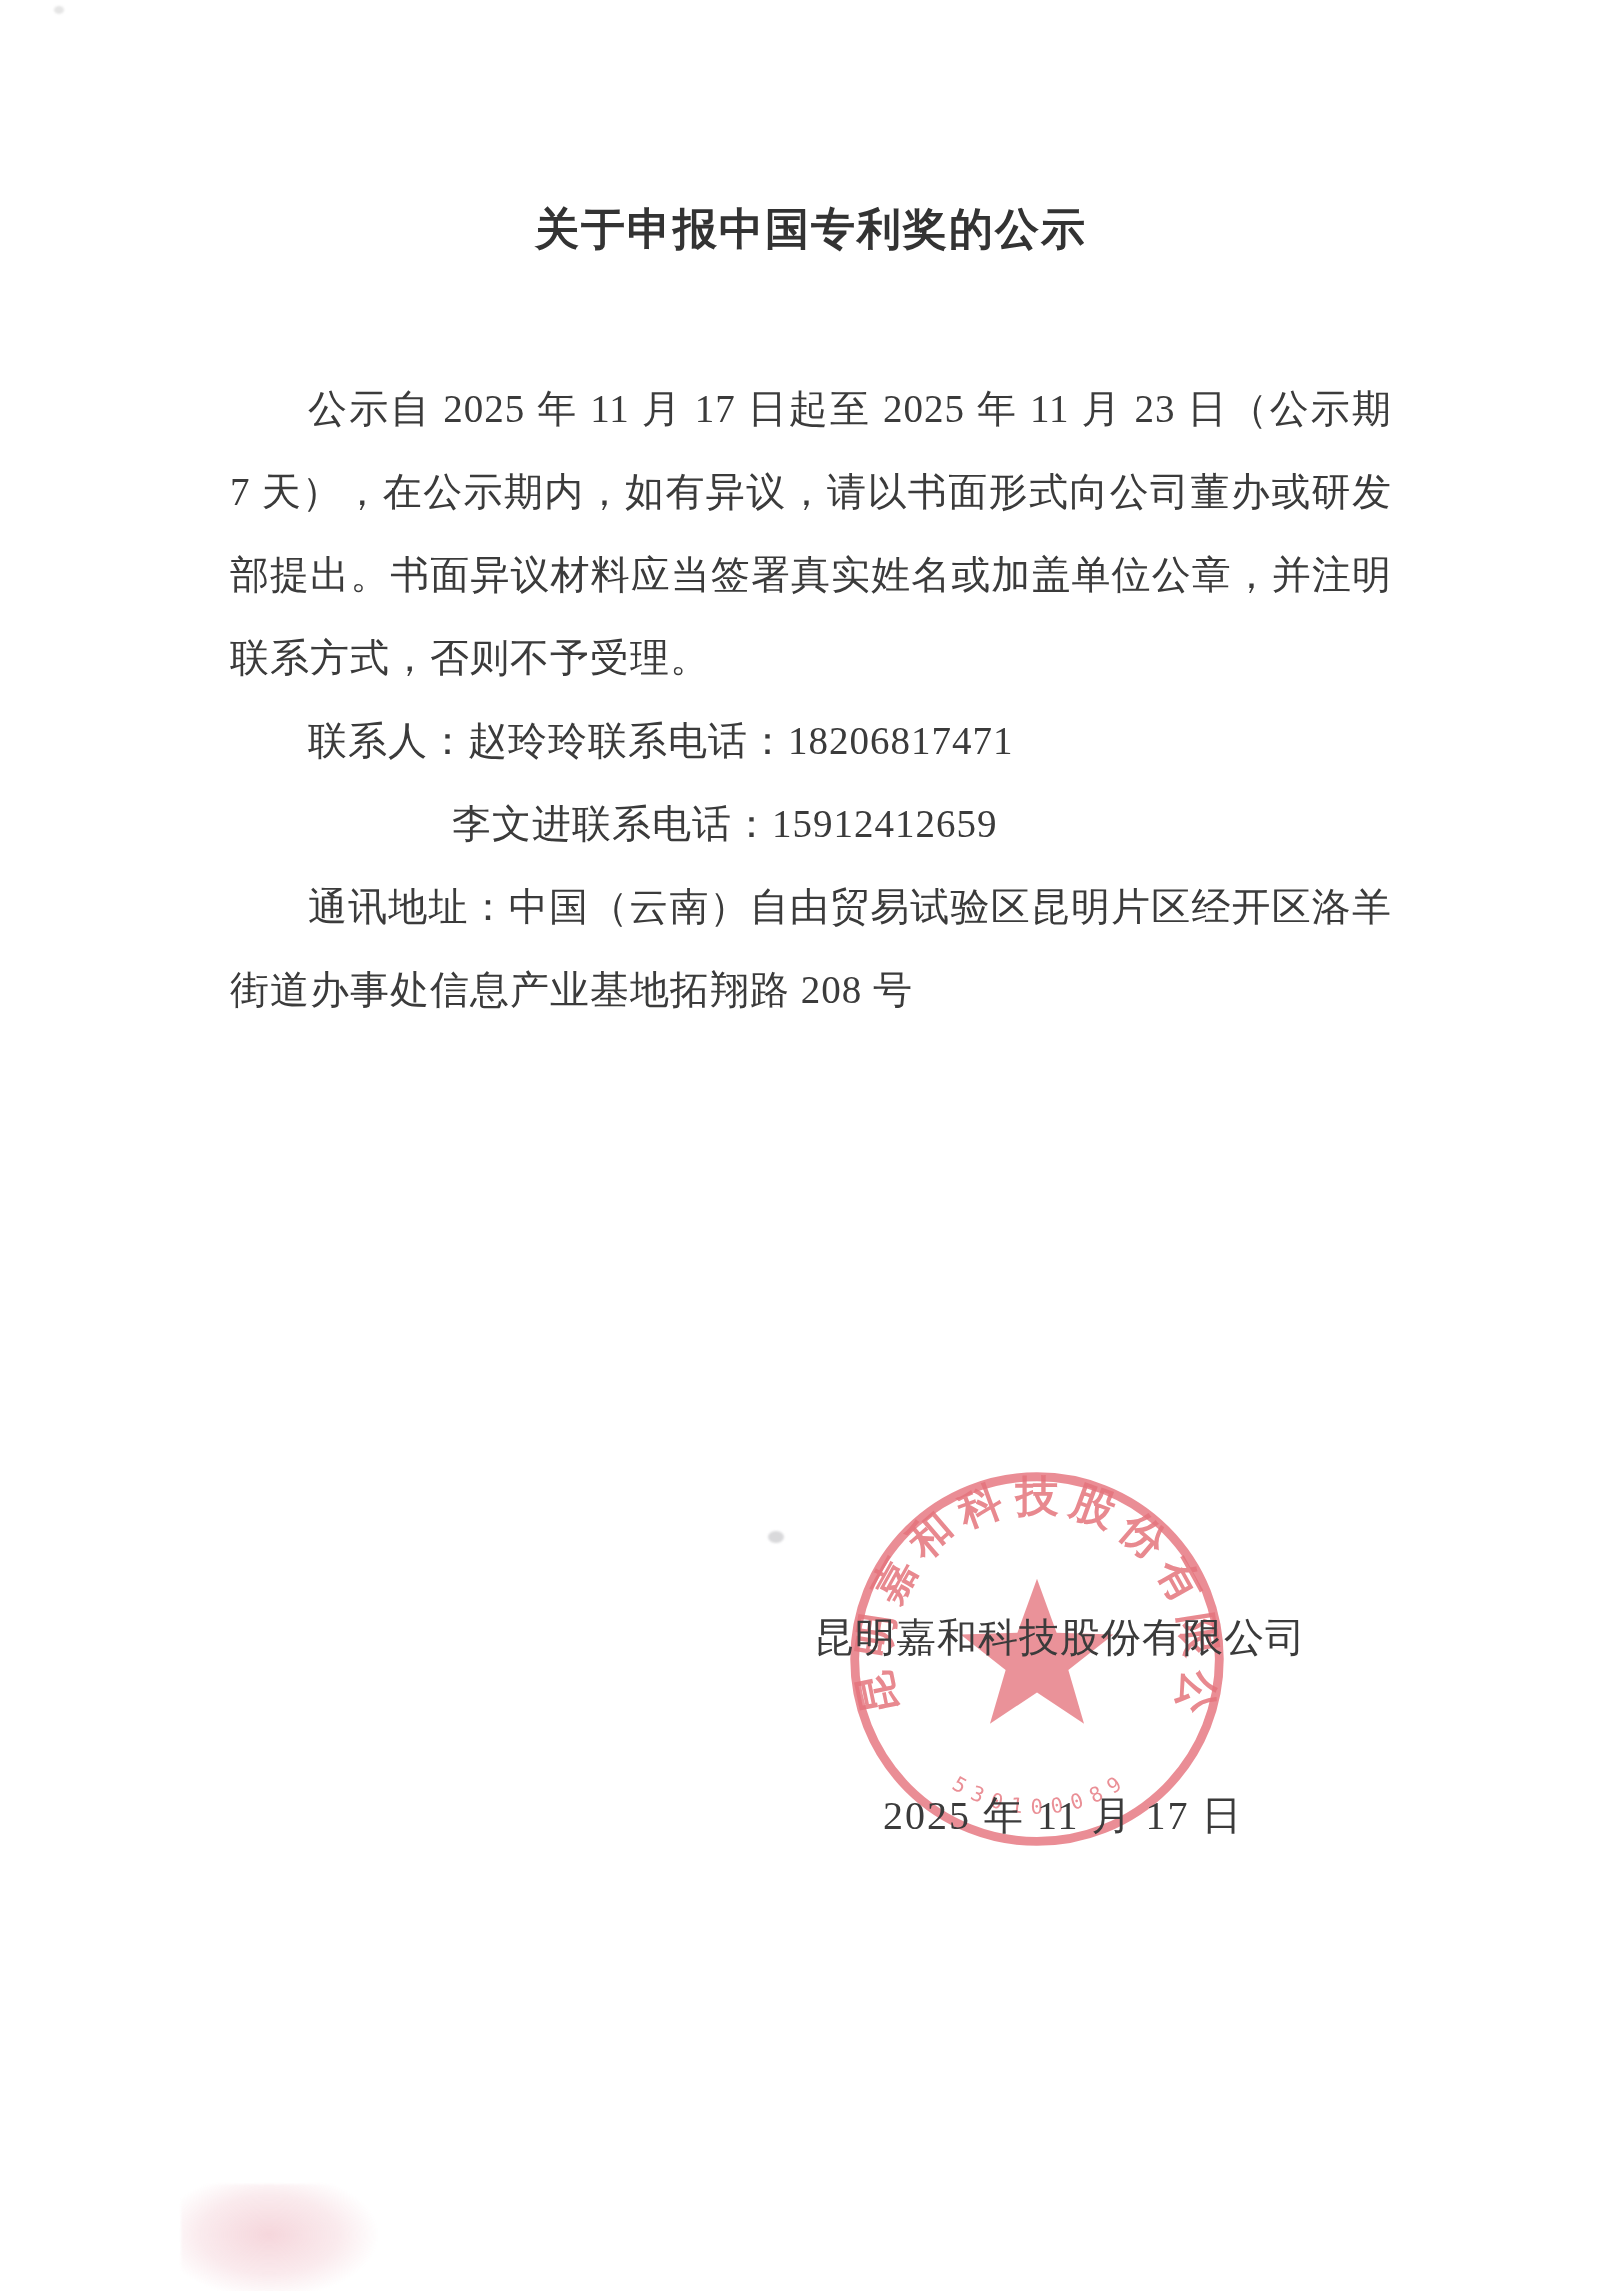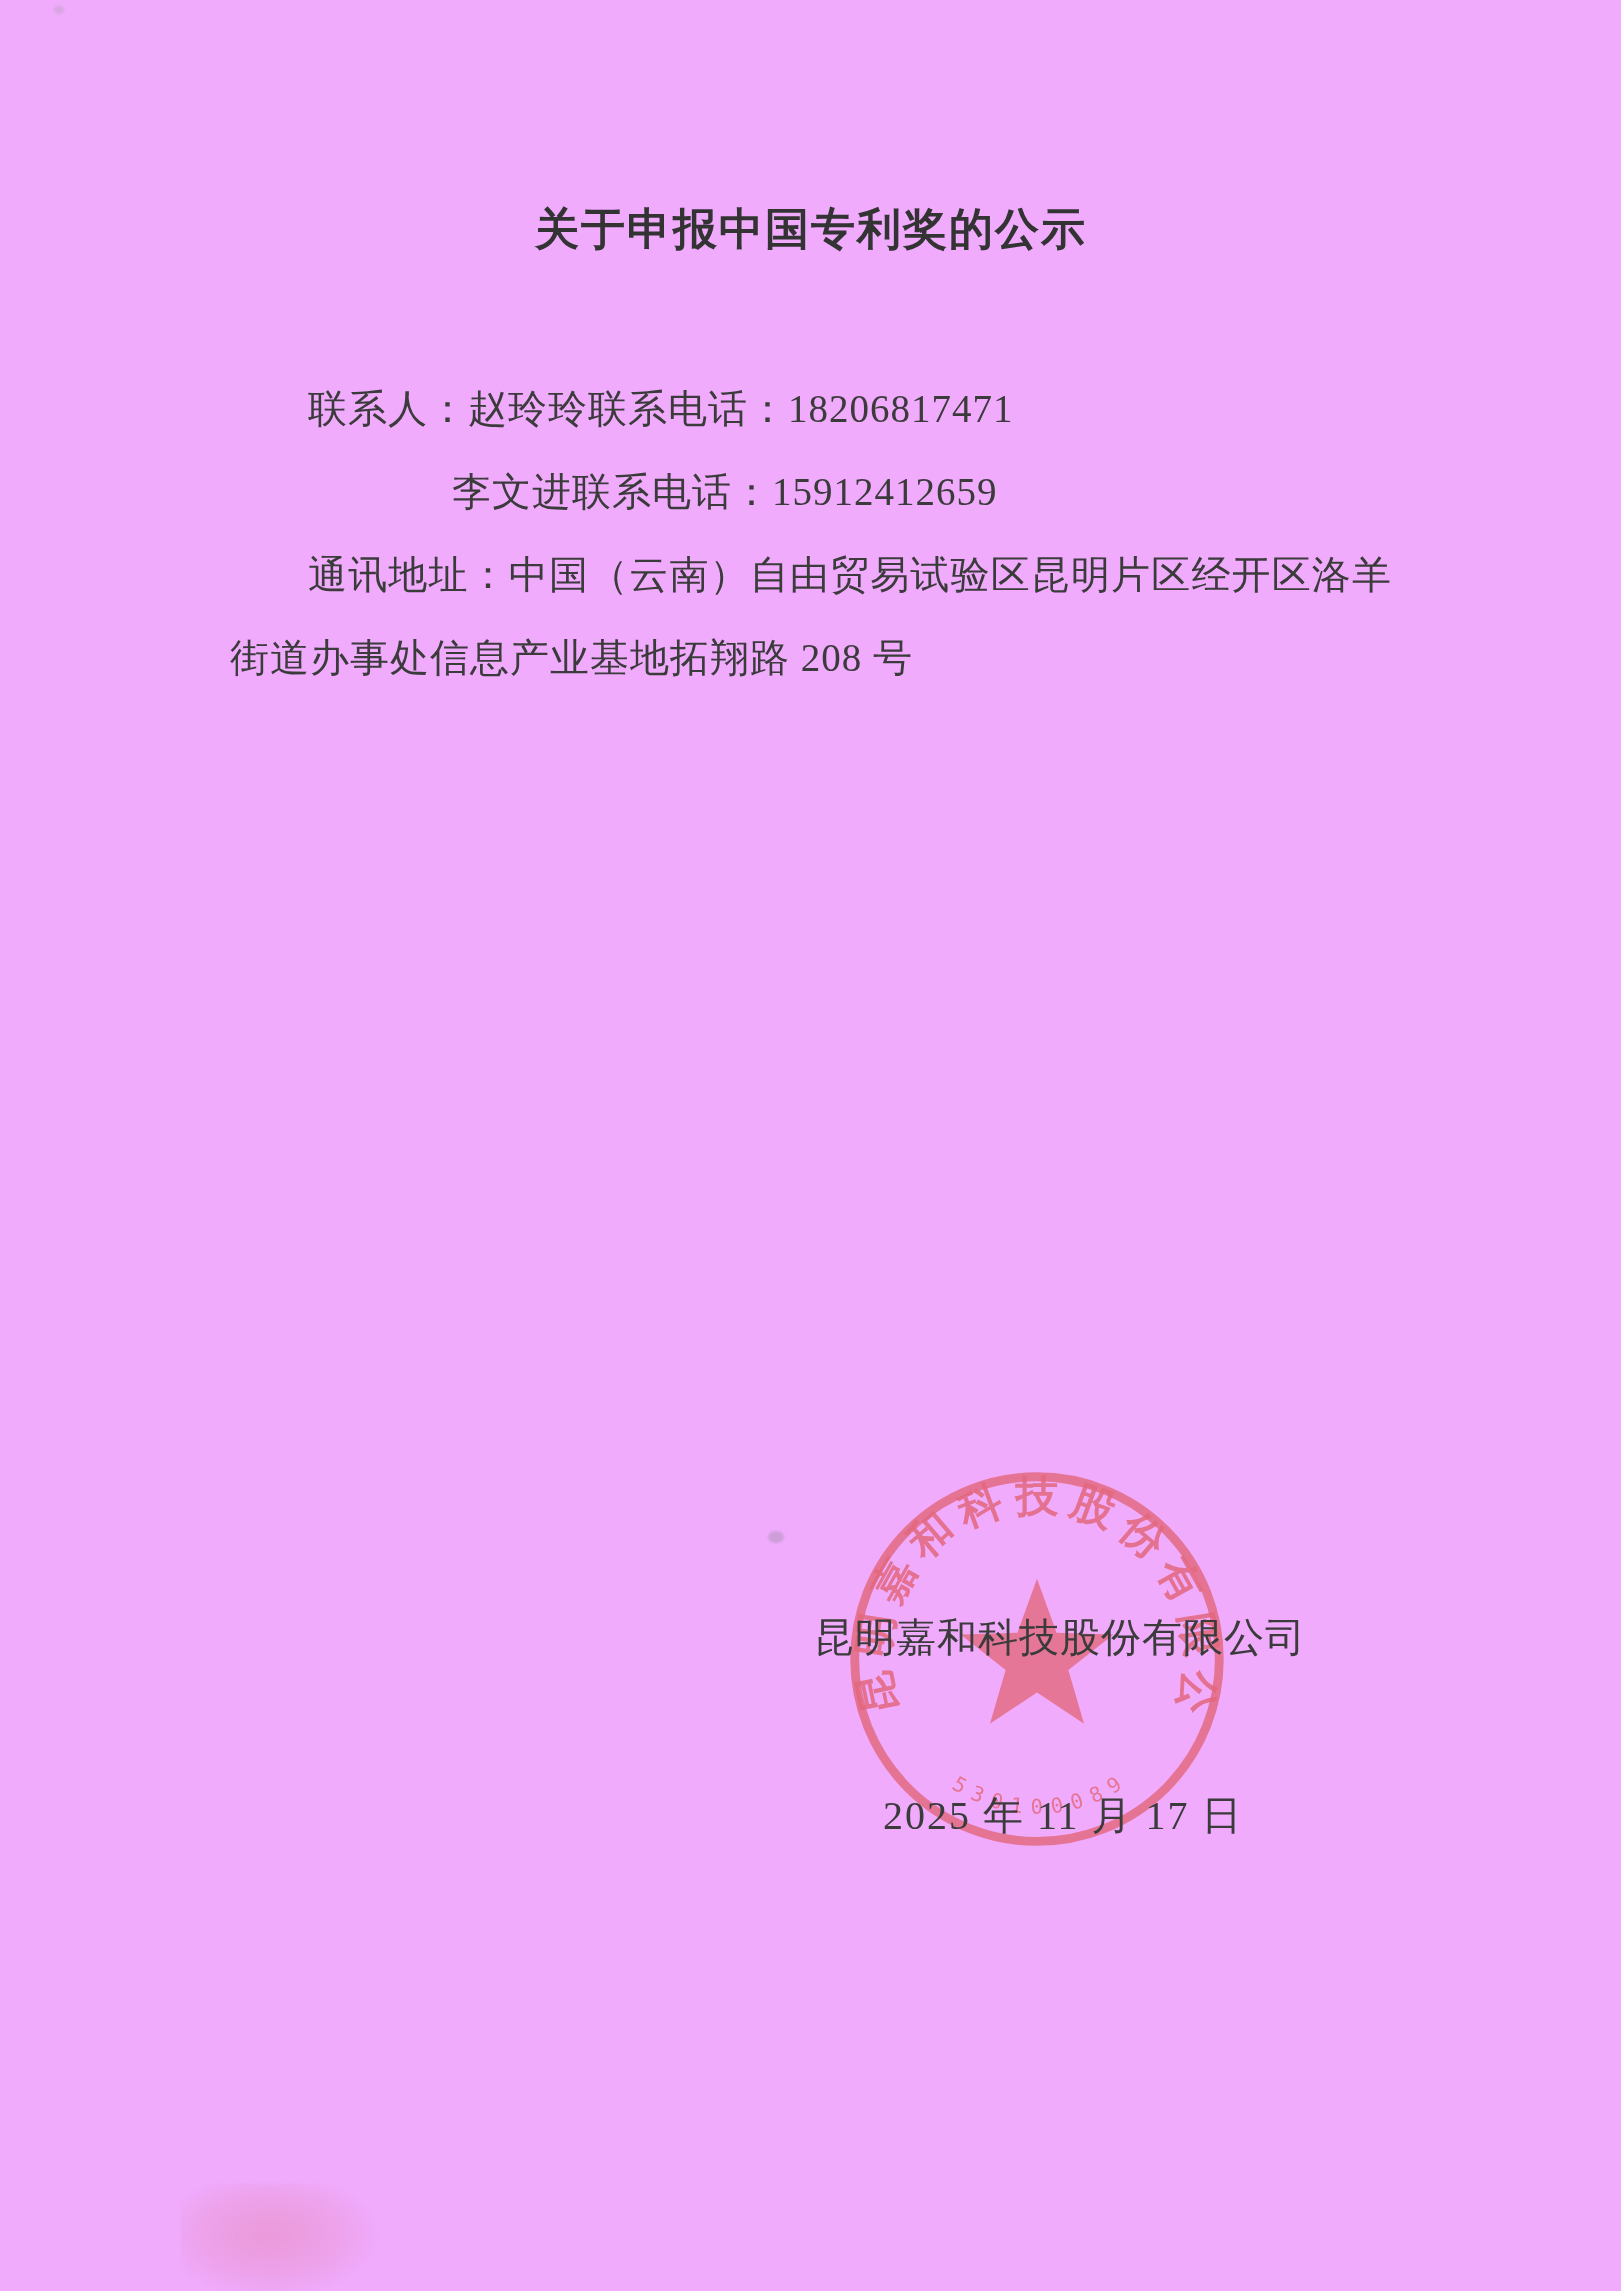--- a/index.html
+++ b/index.html
@@ -1,20 +1,20 @@
 <!DOCTYPE html>
 <html><head>
 <meta charset="utf-8">
 <style>
   html,body{margin:0;padding:0;background:#e9e9e9;}
   .page{
     position:relative;
     width:1621px;height:2292px;
     margin:0 auto;
-    background:#f0abfc;
+    background:#ffffff;
     overflow:hidden;
     font-family:"Liberation Serif","DejaVu Serif",serif;
     color:#3b3b3b;
   }
   .doc{
     position:absolute;left:230px;top:194px;width:1162px;
   }
   .title{
     margin:0;
     font-size:44px;
@@ -80,20 +80,21 @@
 <body>
 
 <div class="page">
 
   <div class="speck speck-b"></div>
 
   <div class="doc">
     <h1 class="title">关于申报中国专利奖的公示</h1>
 
     <div class="body-block">
+      <p class="para">公示自 2025 年 11 月 17 日起至 2025 年 11 月 23 日（公示期 7 天），在公示期内，如有异议，请以书面形式向公司董办或研发部提出。书面异议材料应当签署真实姓名或加盖单位公章，并注明联系方式，否则不予受理。</p>
 
       <div class="contact-row first">
         <span class="contact-label">联系人：</span><span class="contact-name">赵玲玲</span><span class="contact-label">联系电话：</span><span>18206817471</span>
       </div>
 
       <div class="contact-row second">
         <span class="contact-name">李文进</span><span class="contact-label">联系电话：</span><span>15912412659</span>
       </div>
 
       <p class="para addr"><span>通讯地址：</span><span>中国（云南）自由贸易试验区昆明片区经开区洛羊街道办事处信息产业基地拓翔路 208 号</span></p>

